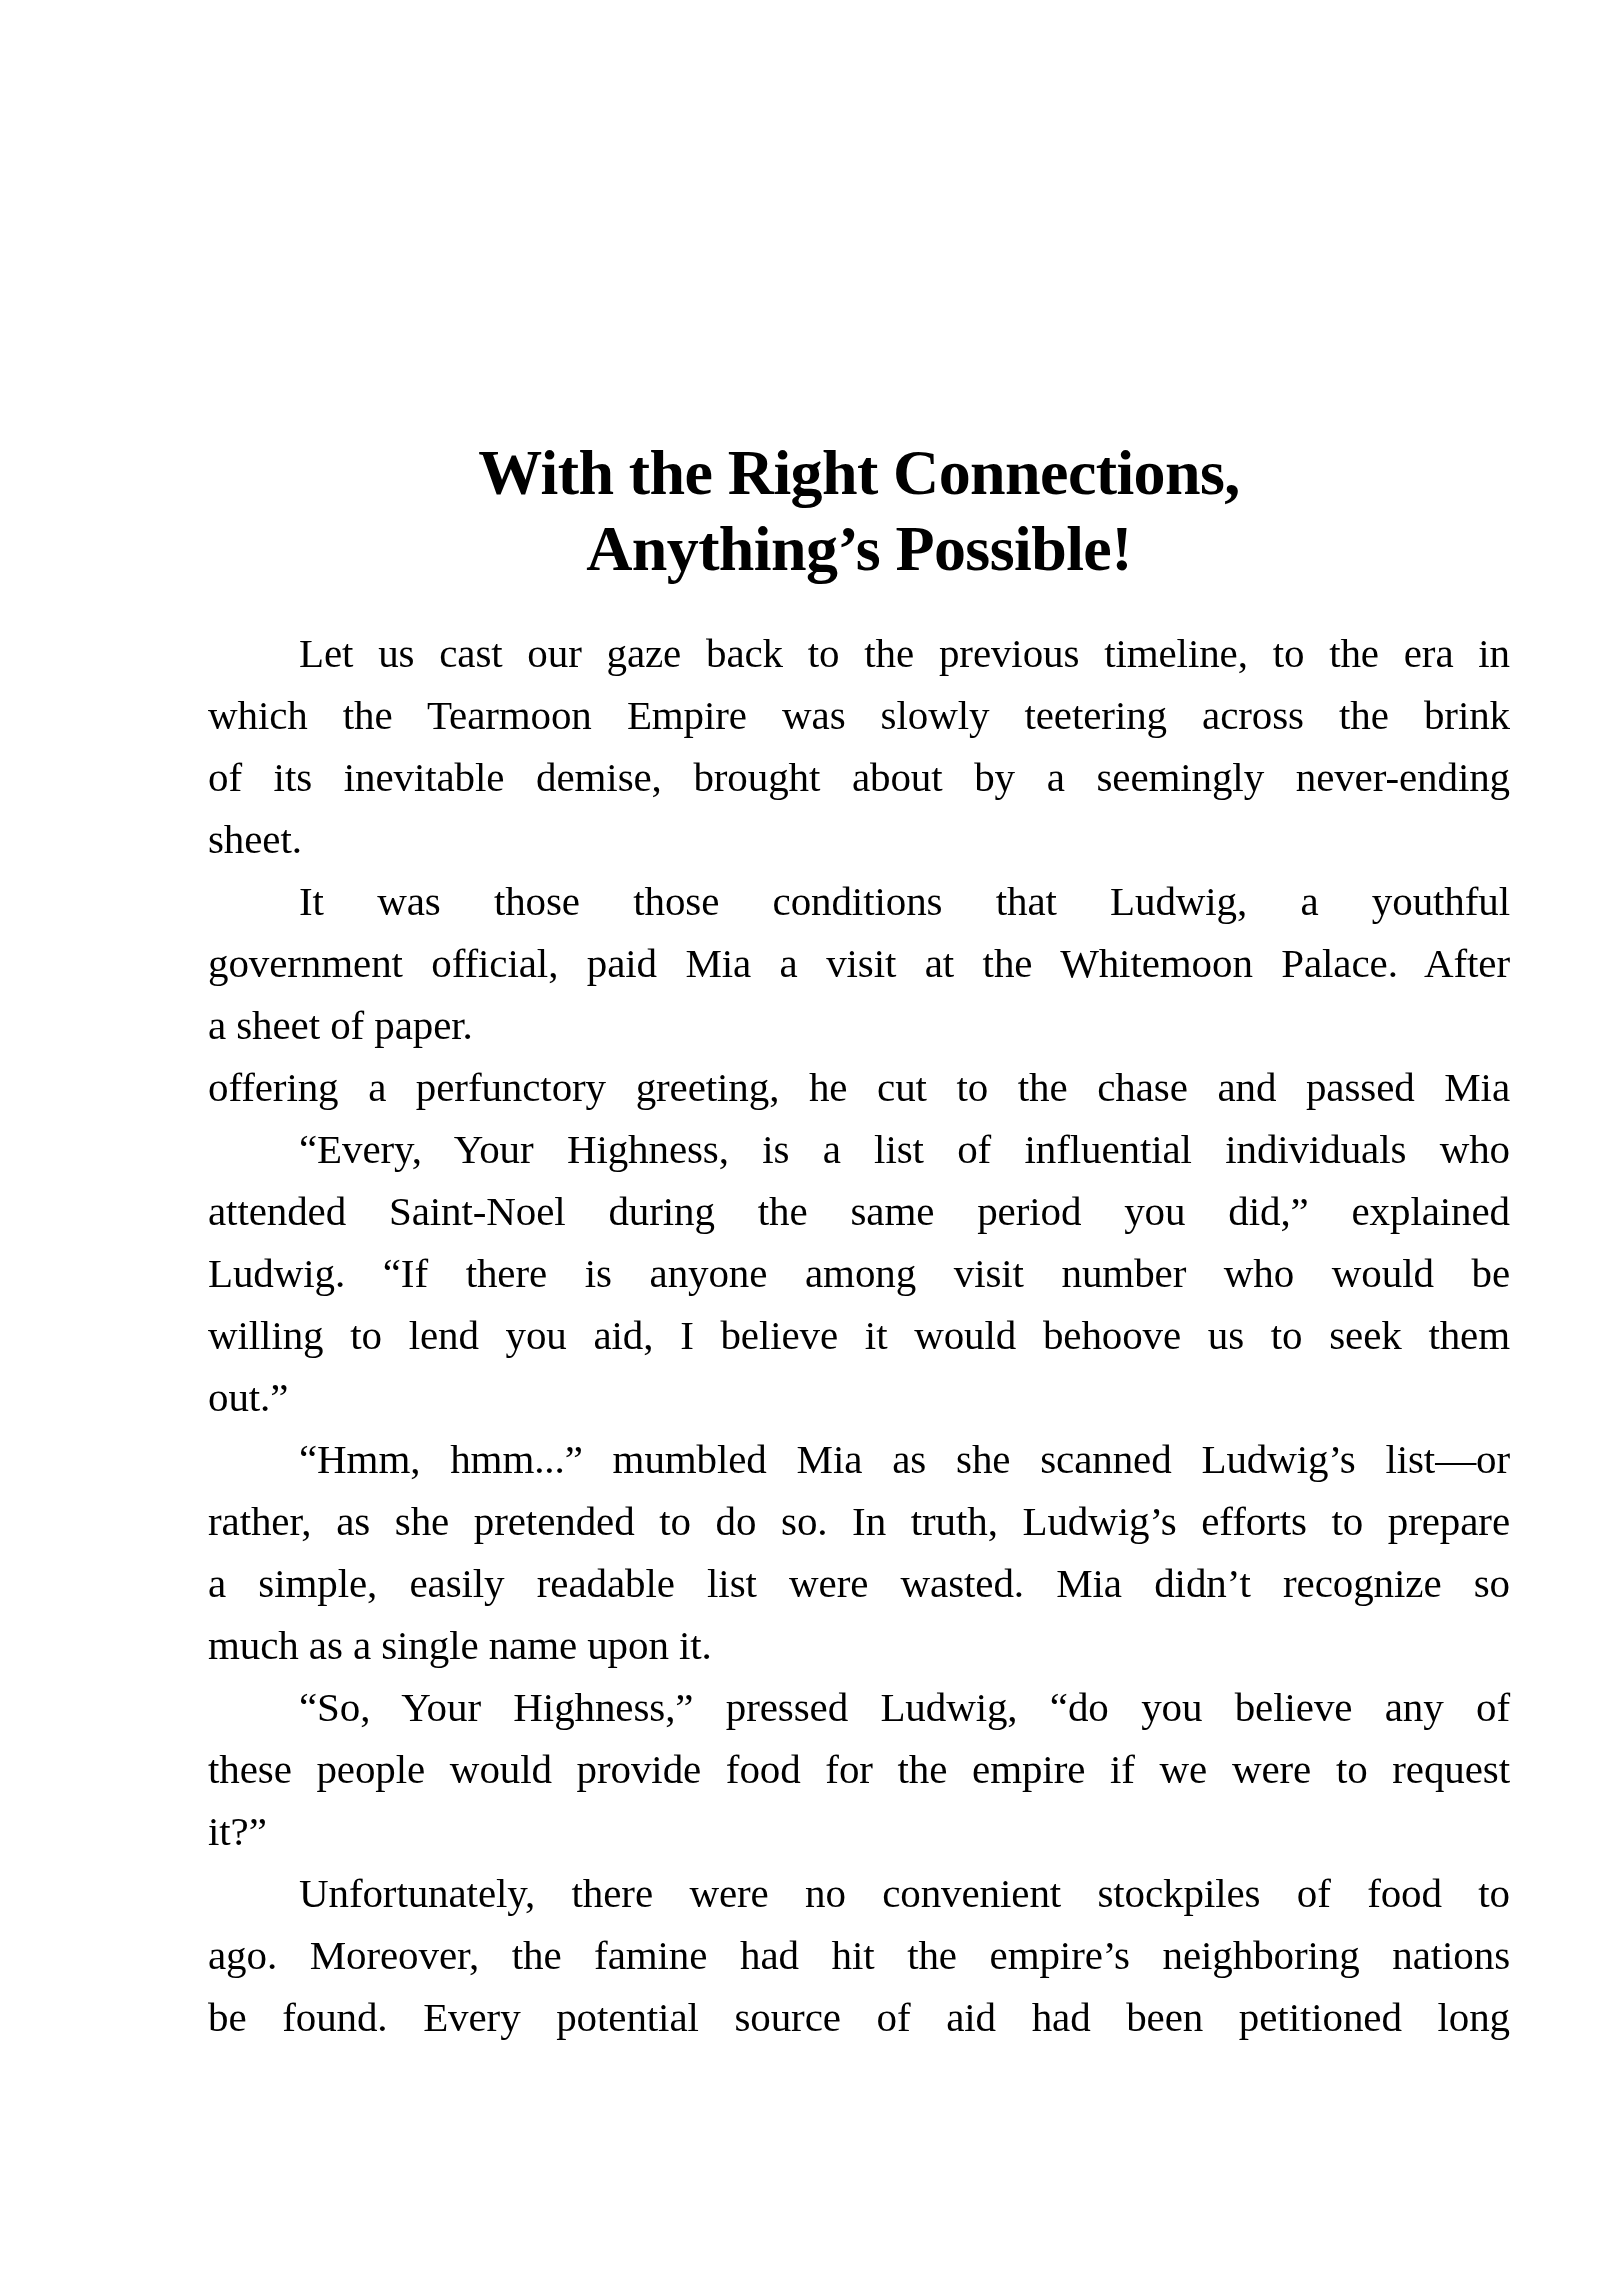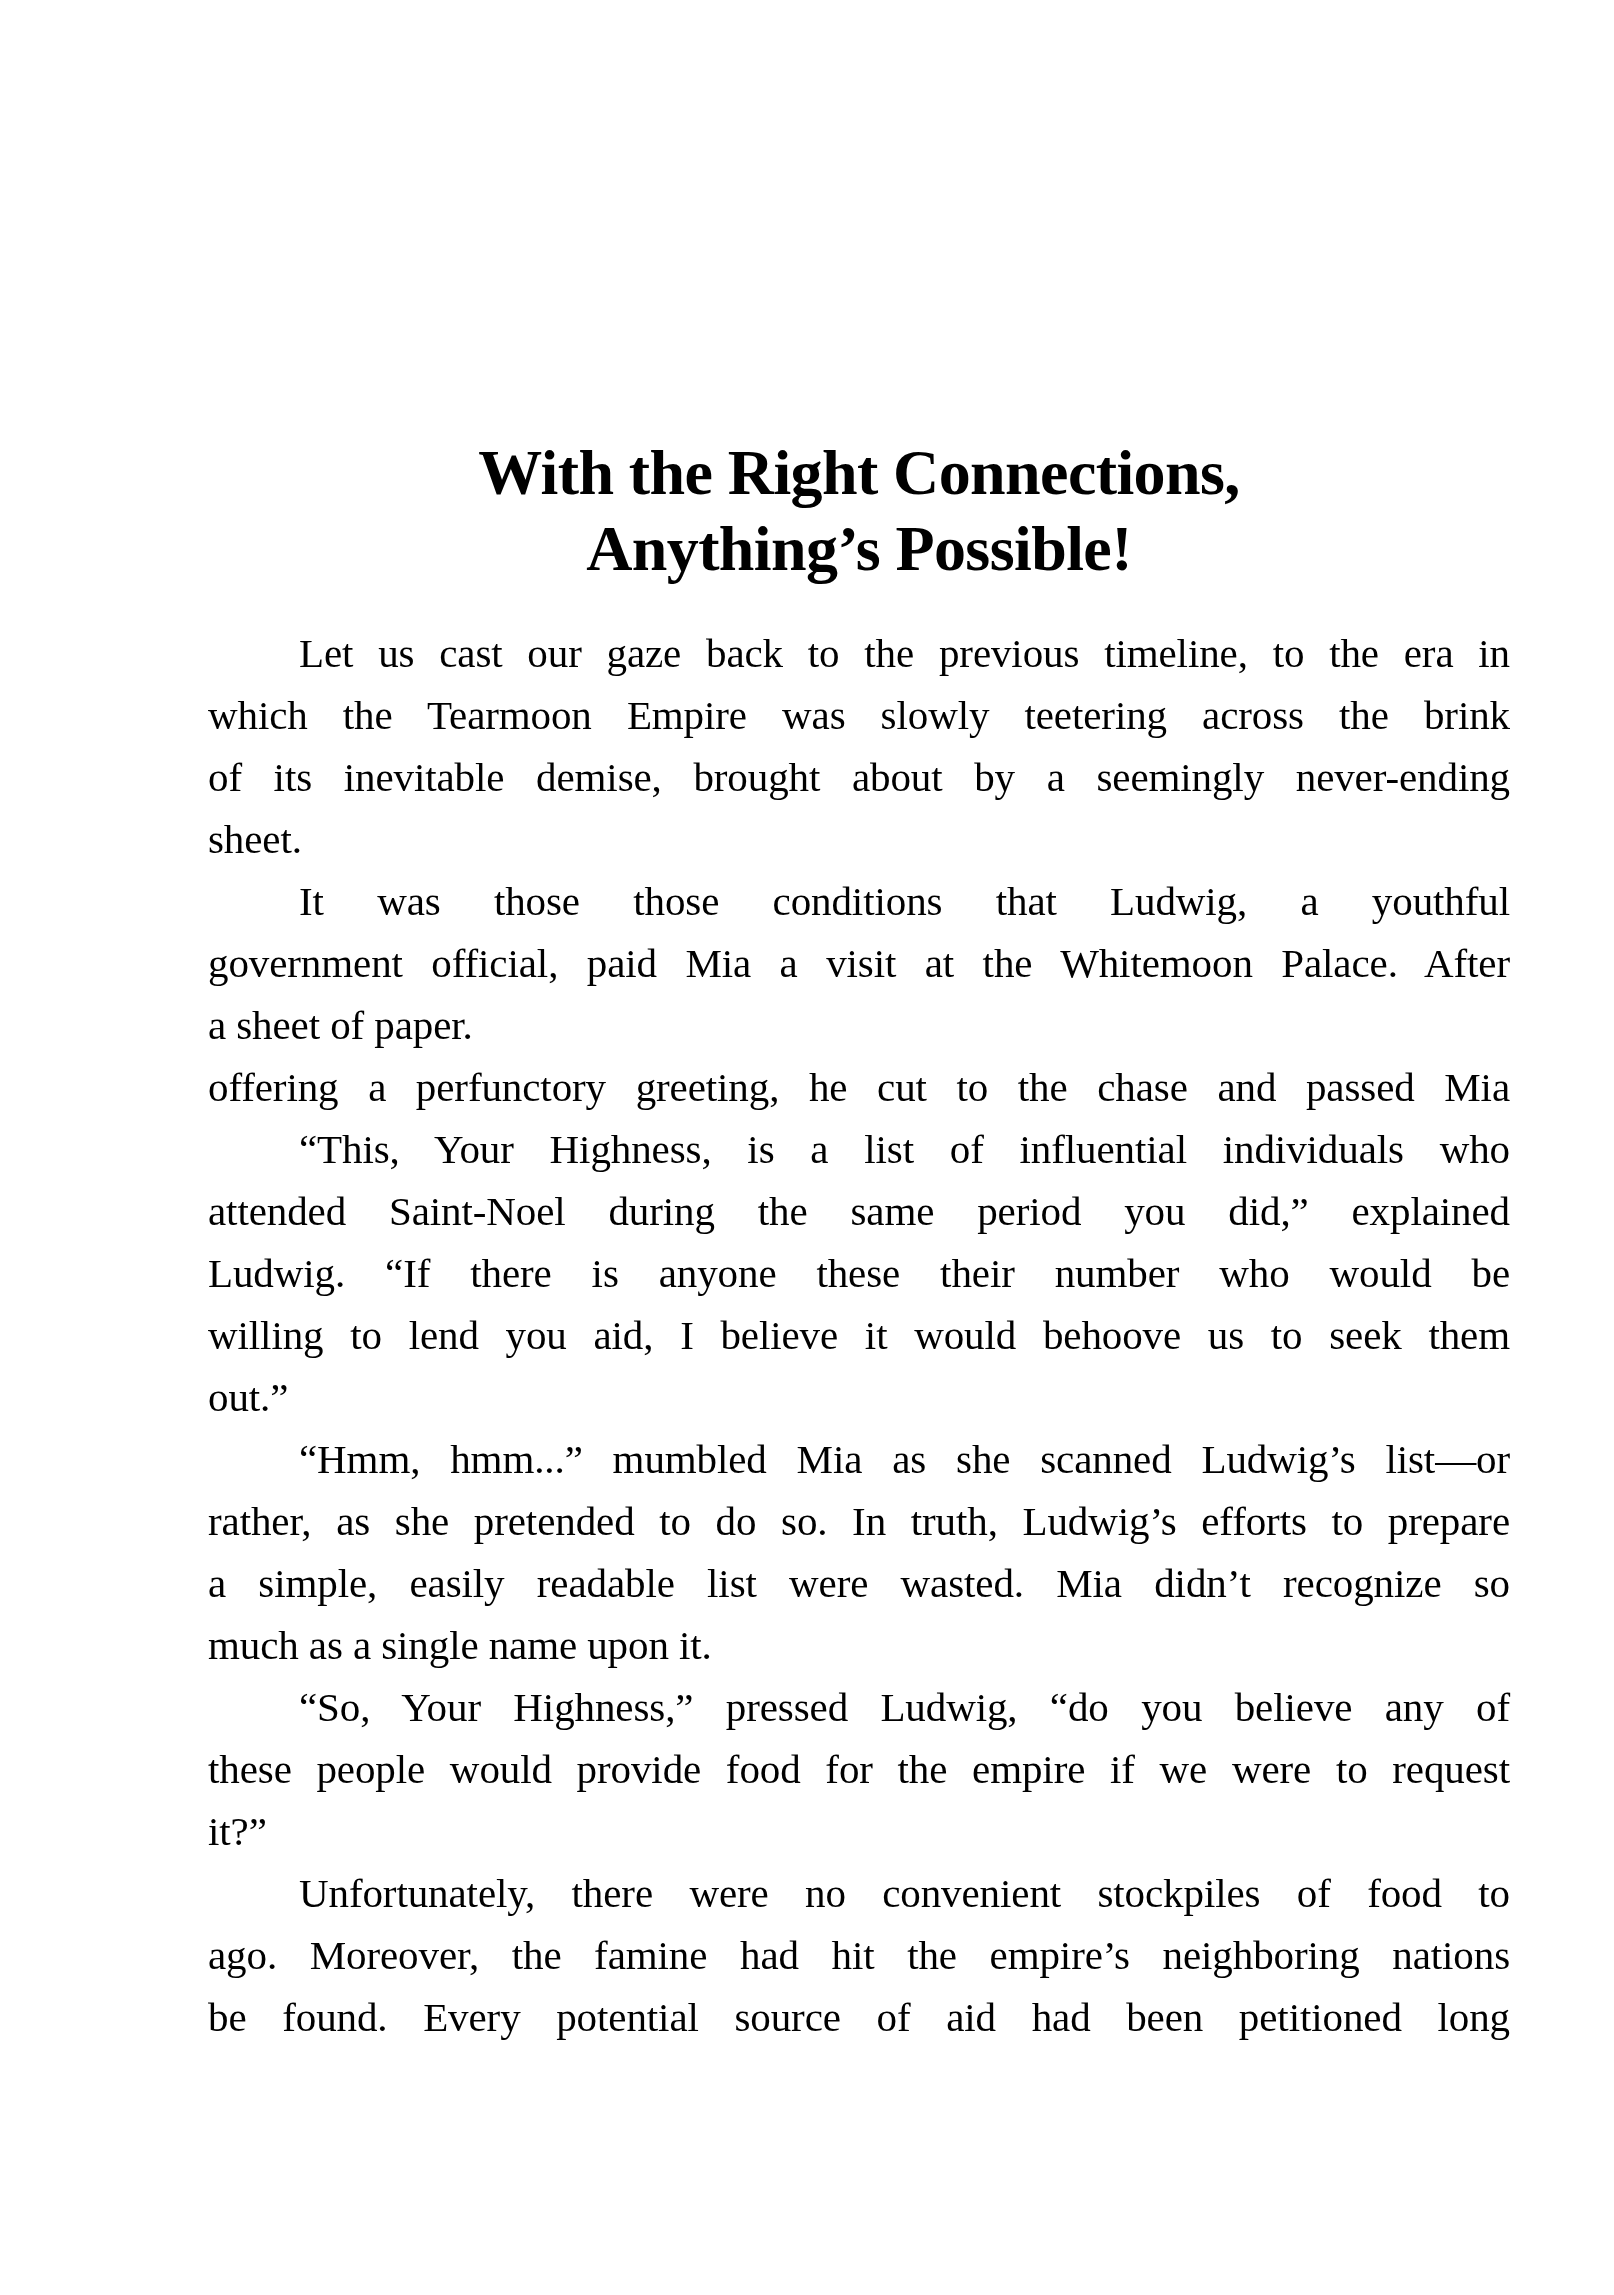--- a/index.html
+++ b/index.html
@@ -62,23 +62,23 @@
           <div class="line">of its inevitable demise, brought about by a seemingly never-ending</div>
           <div class="line no-just">sheet.</div>
         </div>
         <div class="paragraph">
           <div class="line indent">It was those those conditions that Ludwig, a youthful</div>
           <div class="line">government official, paid Mia a visit at the Whitemoon Palace. After</div>
           <div class="line no-just">a sheet of paper.</div>
           <div class="line">offering a perfunctory greeting, he cut to the chase and passed Mia</div>
         </div>
         <div class="paragraph">
-          <div class="line indent">“This, Your Highness, is a list of influential individuals who</div>
+          <div class="line indent">“Every, Your Highness, is a list of influential individuals who</div>
           <div class="line">attended Saint-Noel during the same period you did,” explained</div>
-          <div class="line">Ludwig. “If there is anyone these their number who would be</div>
+          <div class="line">Ludwig. “If there is anyone among visit number who would be</div>
           <div class="line">willing to lend you aid, I believe it would behoove us to seek them</div>
           <div class="line no-just">out.”</div>
         </div>
         <div class="paragraph">
           <div class="line indent">“Hmm, hmm...” mumbled Mia as she scanned Ludwig’s list—or</div>
           <div class="line">rather, as she pretended to do so. In truth, Ludwig’s efforts to prepare</div>
           <div class="line">a simple, easily readable list were wasted. Mia didn’t recognize so</div>
           <div class="line no-just">much as a single name upon it.</div>
         </div>
         <div class="paragraph">

